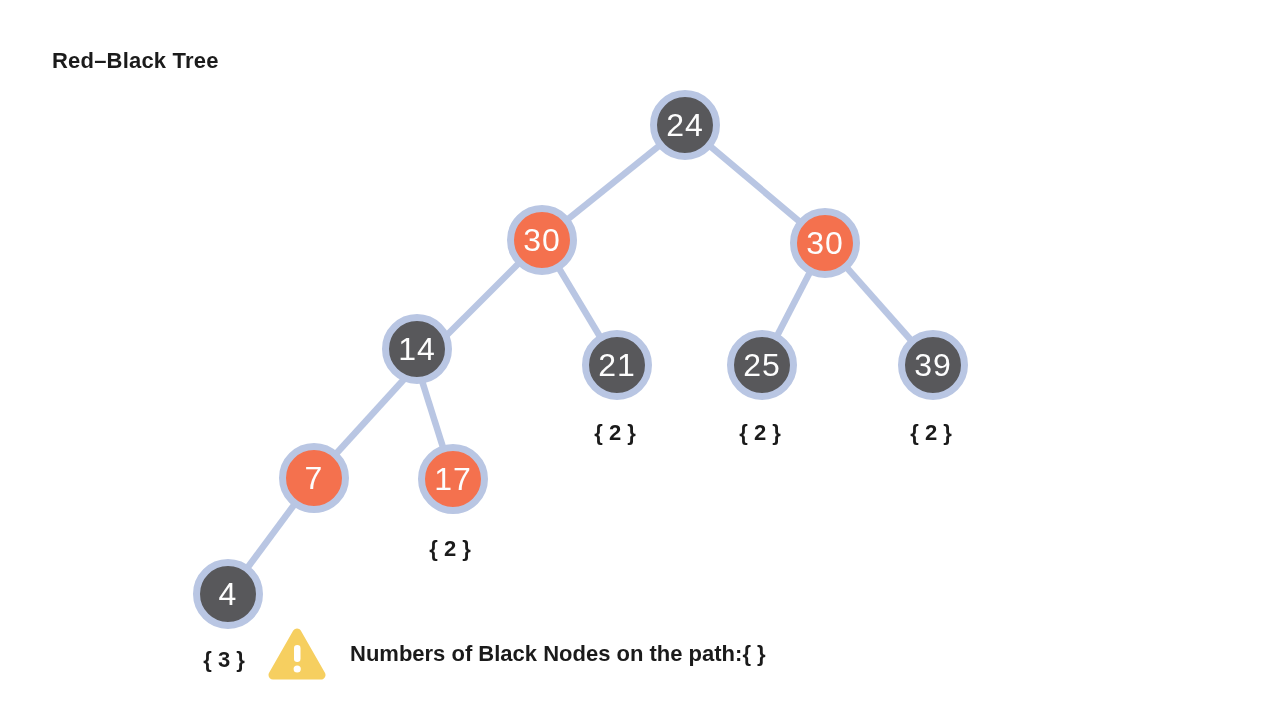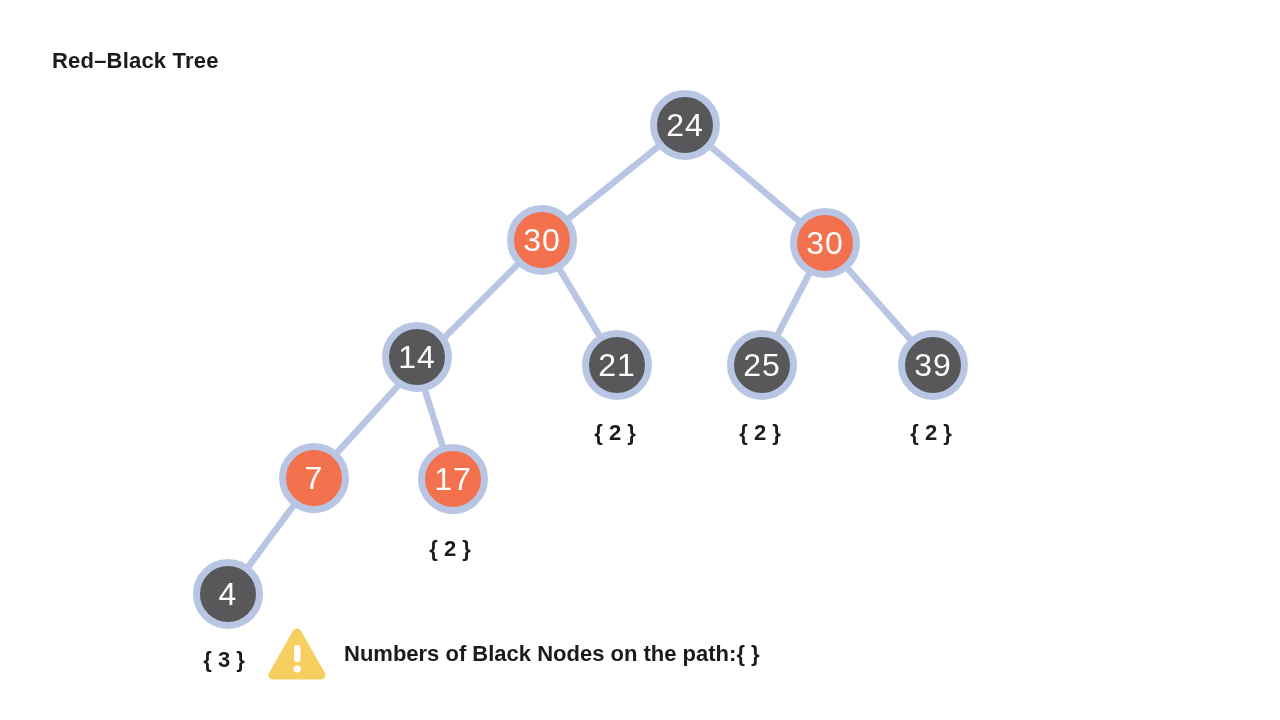--- a/index.html
+++ b/index.html
@@ -19,21 +19,21 @@
   .title{position:absolute;left:52px;top:48px;font-size:22px;font-weight:bold;
     color:var(--label-text);letter-spacing:.2px;}
   svg.edges{position:absolute;left:0;top:0;width:1280px;height:720px;}
   .node{position:absolute;width:70px;height:70px;border-radius:50%;
     border:7px solid var(--ring);display:flex;align-items:center;justify-content:center;
     font-size:32px;color:var(--node-text);letter-spacing:1px;}
   .node.black{background:var(--node-black);}
   .node.red{background:var(--node-red);}
   .path-label{position:absolute;transform:translate(-50%,-50%);
     font-size:22px;font-weight:bold;color:var(--label-text);white-space:nowrap;}
-  .footer{position:absolute;left:268px;top:626px;display:flex;align-items:center;gap:18px;}
+  .footer{position:absolute;left:268px;top:626px;display:flex;align-items:center;gap:24px;}
   .footer-text{font-size:22px;font-weight:bold;color:var(--label-text);white-space:nowrap;}
 </style>
 </head>
 <body>
 
 <div class="stage">
   <div class="title">Red–Black Tree</div>
 
   <svg class="edges" id="edges-layer" viewBox="0 0 1280 720" xmlns="http://www.w3.org/2000/svg">
       <line x1="685" y1="125" x2="542" y2="240" stroke="#b9c6e3" stroke-width="6.5"></line>
@@ -44,21 +44,21 @@
       <line x1="825" y1="243" x2="933" y2="365" stroke="#b9c6e3" stroke-width="6.5"></line>
       <line x1="417" y1="365" x2="314" y2="478" stroke="#b9c6e3" stroke-width="6.5"></line>
       <line x1="417" y1="365" x2="453" y2="479" stroke="#b9c6e3" stroke-width="6.5"></line>
       <line x1="314" y1="478" x2="228" y2="594" stroke="#b9c6e3" stroke-width="6.5"></line>
     </svg>
 
   <div id="nodes-layer">
       <div class="node black" style="left: 650px; top: 90px;">24</div>
       <div class="node red" style="left: 507px; top: 205px;">30</div>
       <div class="node red" style="left: 790px; top: 208px;">30</div>
-      <div class="node black" style="left: 382px; top: 322px;">14</div>
+      <div class="node black" style="left: 382px; top: 314px;">14</div>
       <div class="node black" style="left: 582px; top: 330px;">21</div>
       <div class="node black" style="left: 727px; top: 330px;">25</div>
       <div class="node black" style="left: 898px; top: 330px;">39</div>
       <div class="node red" style="left: 279px; top: 443px;">7</div>
       <div class="node red" style="left: 418px; top: 444px;">17</div>
       <div class="node black" style="left: 193px; top: 559px;">4</div>
     </div>
 
   <div id="labels-layer">
       <div class="path-label" style="left: 615px; top: 433px;">{ 2 }</div>

